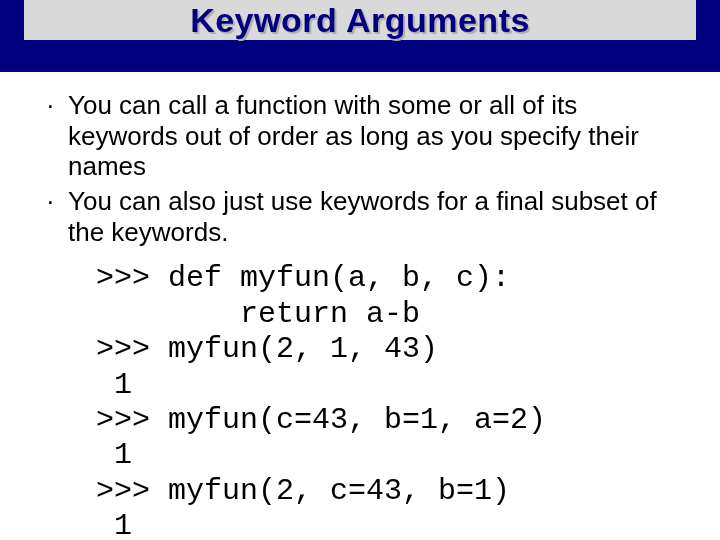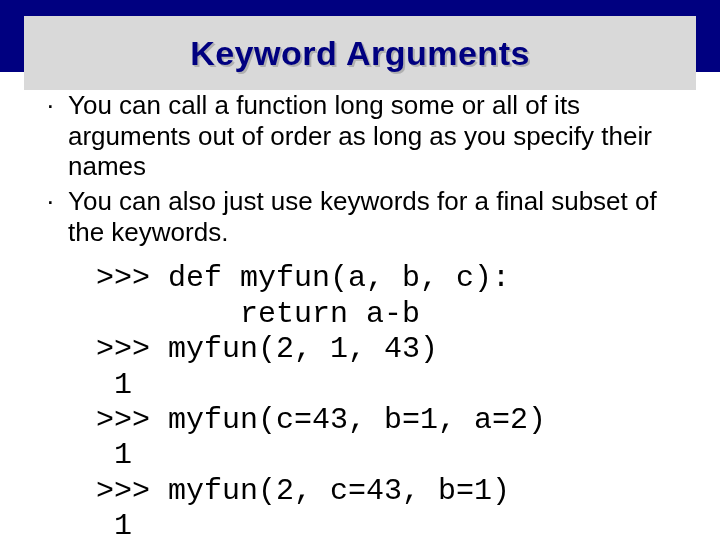--- a/index.html
+++ b/index.html
@@ -20,24 +20,24 @@
   .title-bar {
     position: absolute;
     top: 0;
     left: 0;
     right: 0;
     height: 72px;
     background: #000080;
   }
   .title-box {
     position: absolute;
-    top: 16px;
+    top: 0;
     left: 24px;
     right: 24px;
-    height: 74px;
+    height: 40px;
     background: #d9d9d9;
     display: flex;
     align-items: center;
     justify-content: center;
   }
   .title-text {
     font-size: 34px;
     font-weight: bold;
     color: #000080;
     text-shadow: 1px 1px 0 #b0b0b0, 2px 2px 0 #b0b0b0;
@@ -83,21 +83,21 @@
   <div class="title-bar">
     <div class="title-box">
       <span class="title-text">Keyword Arguments</span>
     </div>
   </div>
 
   <div class="body">
     <div class="bullets">
       <div class="bullet">
         <span class="bullet-dot">·</span>
-        <span class="bullet-text">You can call a function long some or all of its arguments out of order as long as you specify their names</span>
+        <span class="bullet-text">You can call a function with some or all of its keywords out of order as long as you specify their names</span>
       </div>
       <div class="bullet">
         <span class="bullet-dot">·</span>
         <span class="bullet-text">You can also just use keywords for a final subset of the keywords.</span>
       </div>
     </div>
 
     <div class="code-block">&gt;&gt;&gt; def myfun(a, b, c):
         return a-b
 &gt;&gt;&gt; myfun(2, 1, 43)

